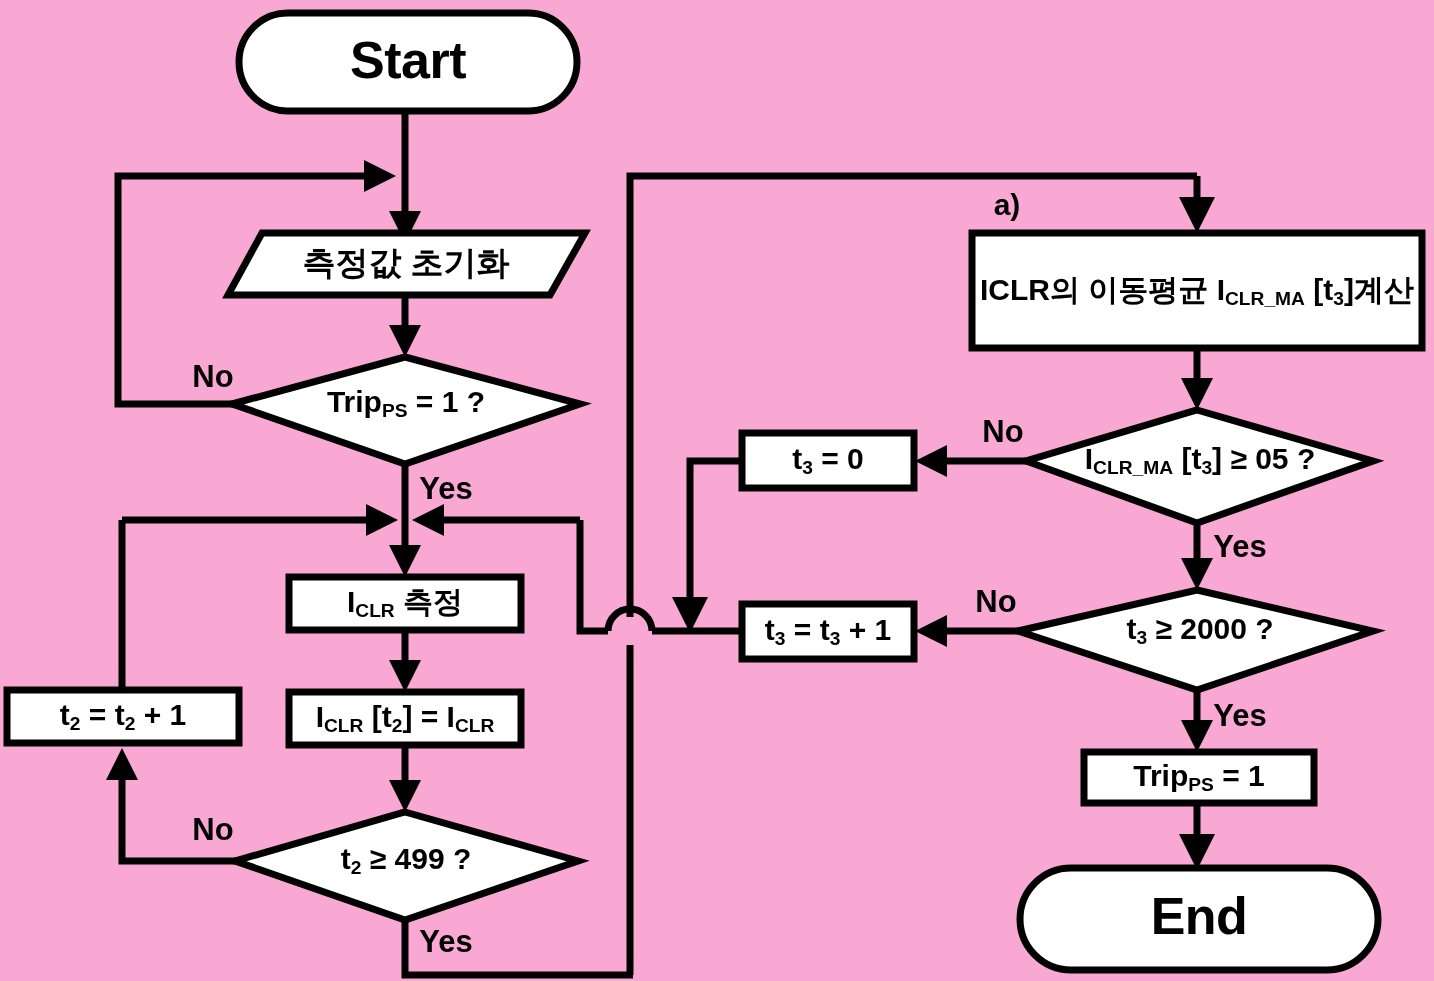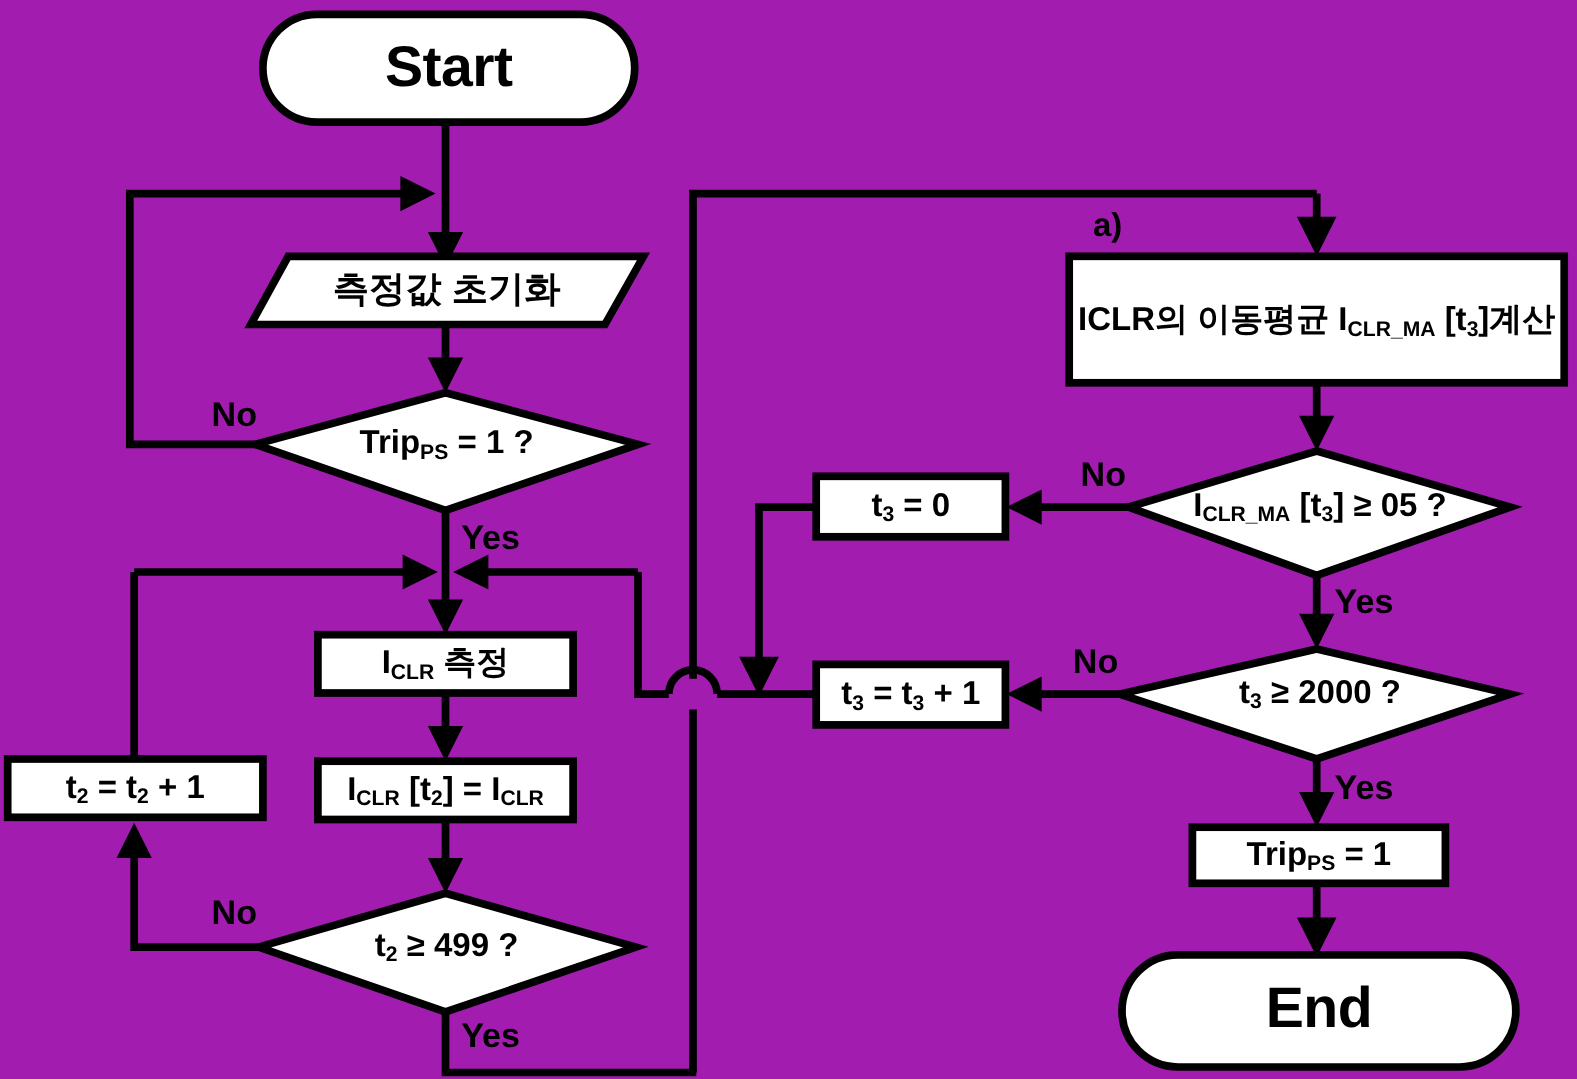--- a/index.html
+++ b/index.html
@@ -10,21 +10,21 @@
   body {
     width: 1434px;
     height: 981px;
     font-family: "Liberation Sans", sans-serif;
     overflow: hidden;
   }
   #flowchart-root {
     position: relative;
     width: 1434px;
     height: 981px;
-    background: #a21caf;
+    background: #f9a8d4;
   }
   svg#flow-svg {
     display: block;
     width: 1434px;
     height: 981px;
   }
   .shape-stroke {
     fill: #ffffff;
     stroke: #000000;
     stroke-width: 7;

